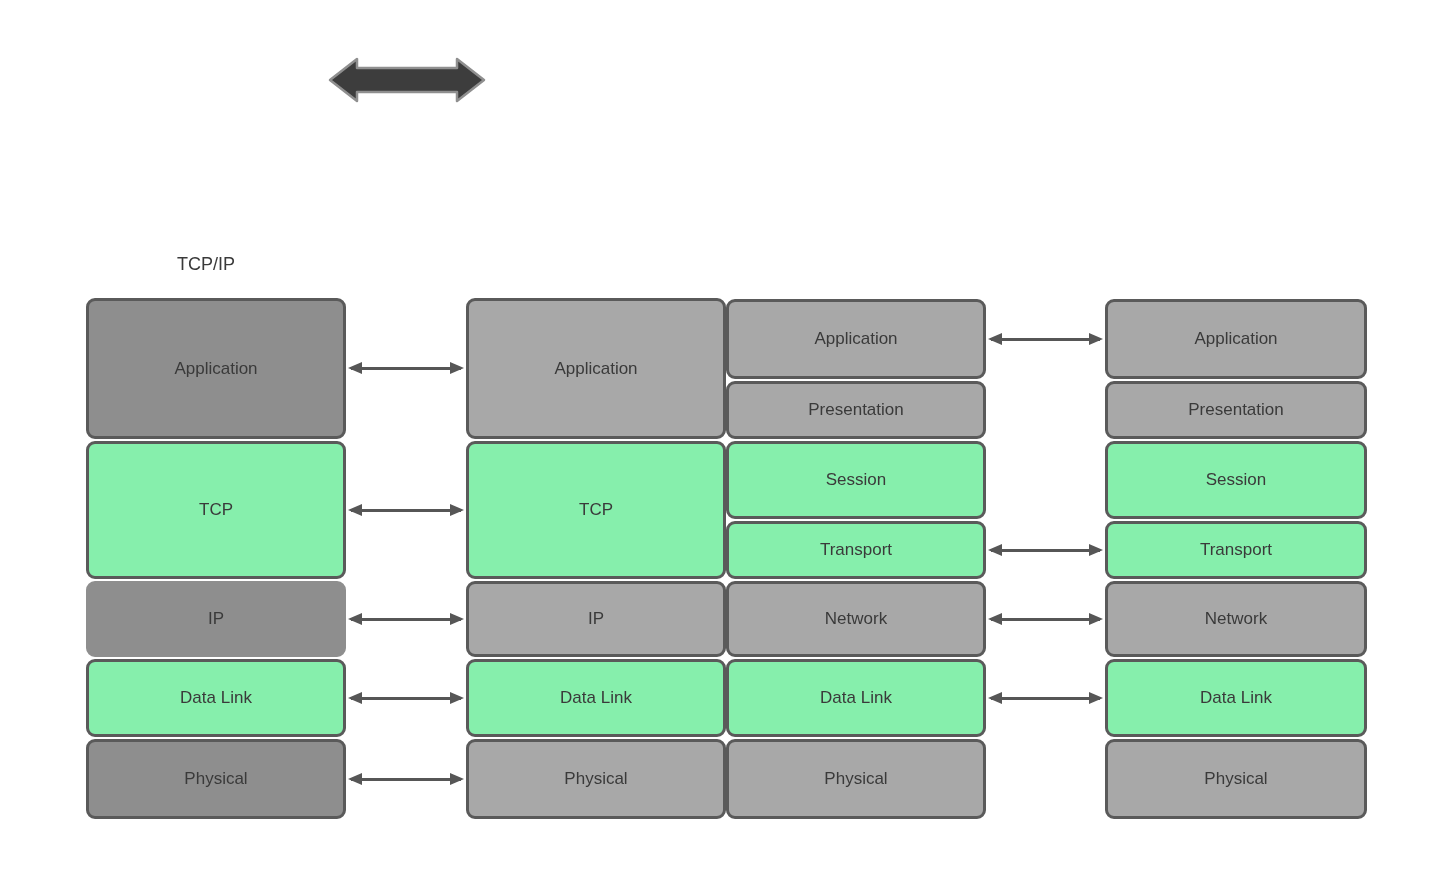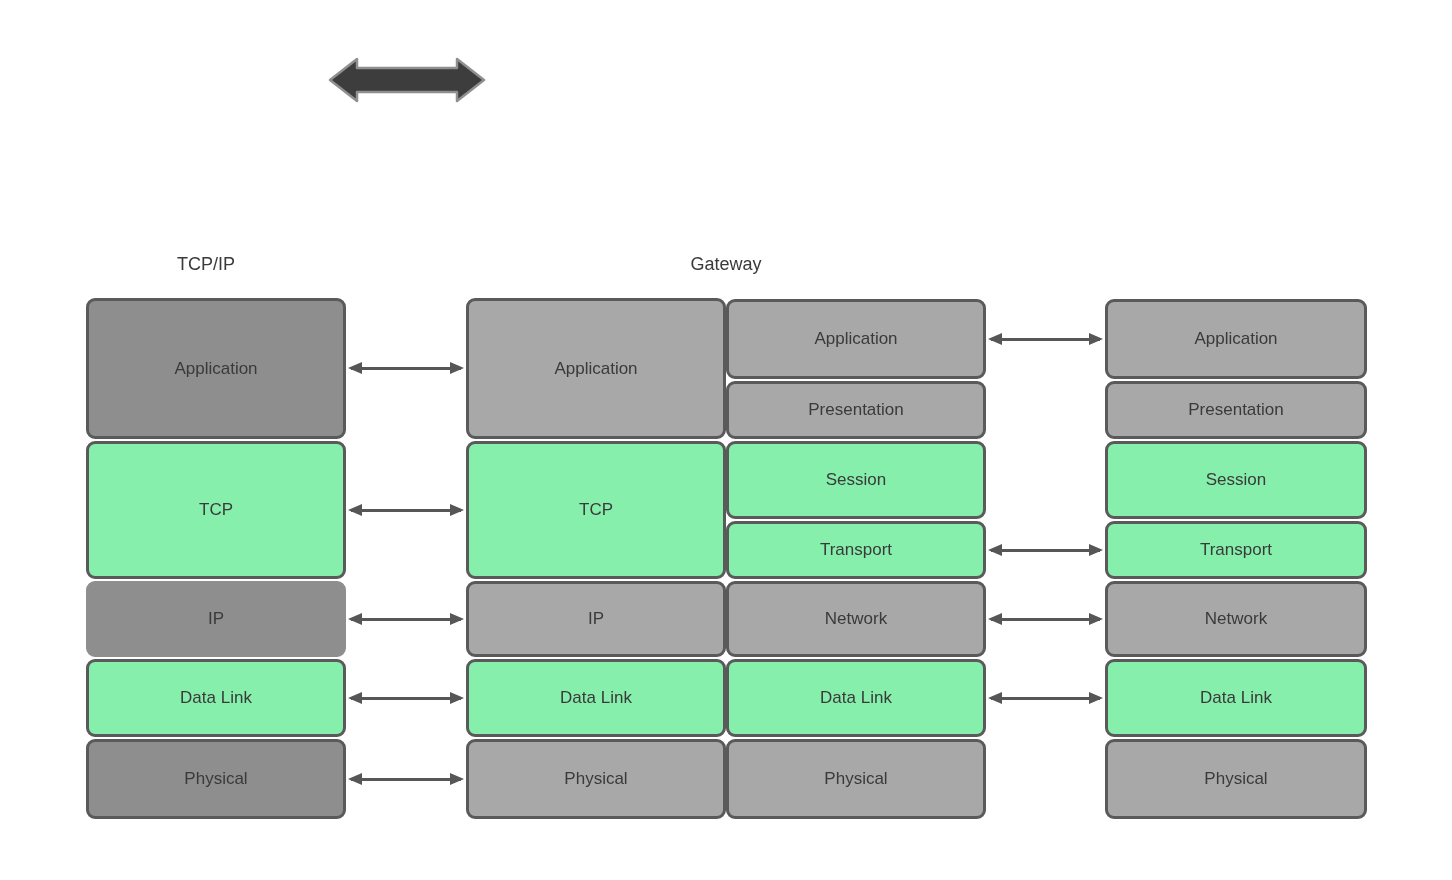--- a/index.html
+++ b/index.html
@@ -58,21 +58,20 @@
 </head>
 <body>
 
 <div class="canvas" style="--bg: #ffffff; --dark-gray: #8e8e8e; --light-gray: #a8a8a8; --border: #5a5a5a; --line: #565656; --text: #3a3a3a; --thick-fill: #3d3d3d; --thick-stroke: #8f8f8f;">
 
   <svg class="thick-arrow" width="160" height="46" viewBox="0 0 160 46">
     <path d="M3,23 L30,2 L30,11 L130,11 L130,2 L157,23 L130,44 L130,35 L30,35 L30,44 Z" fill="var(--thick-fill, #3d3d3d)" stroke="var(--thick-stroke, #8f8f8f)" stroke-width="2.5" stroke-linejoin="round"></path>
   </svg>
 
   <div class="col-header" style="left:76px;  top:252px; width:260px;">TCP/IP</div>
-  <div class="col-header" style="left:466px; top:252px; width:520px;">Gateway</div>
 
   <div class="box dark" style="left:86px; top:298px; width:260px; height:141px;">
     <span>Application</span>
     </div>
   <div class="box white" style="left:86px; top:441px; width:260px; height:138px;">
     <span>TCP</span>
     </div>
   <div class="box dark noborder" style="left:86px; top:581px; width:260px; height:76px;">
     <span>IP</span>
     </div>

